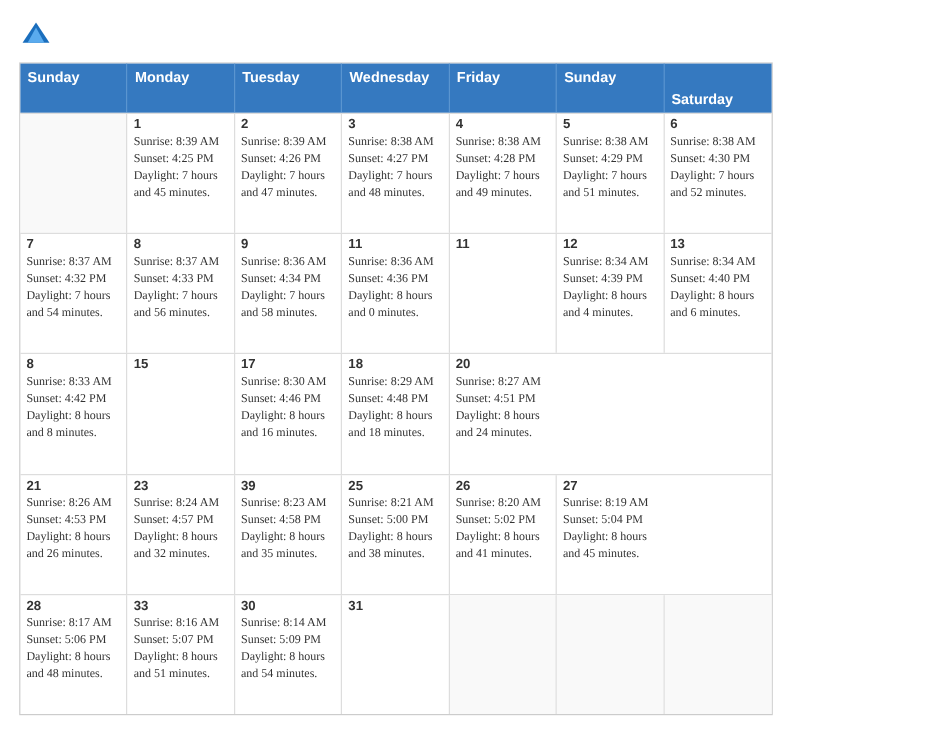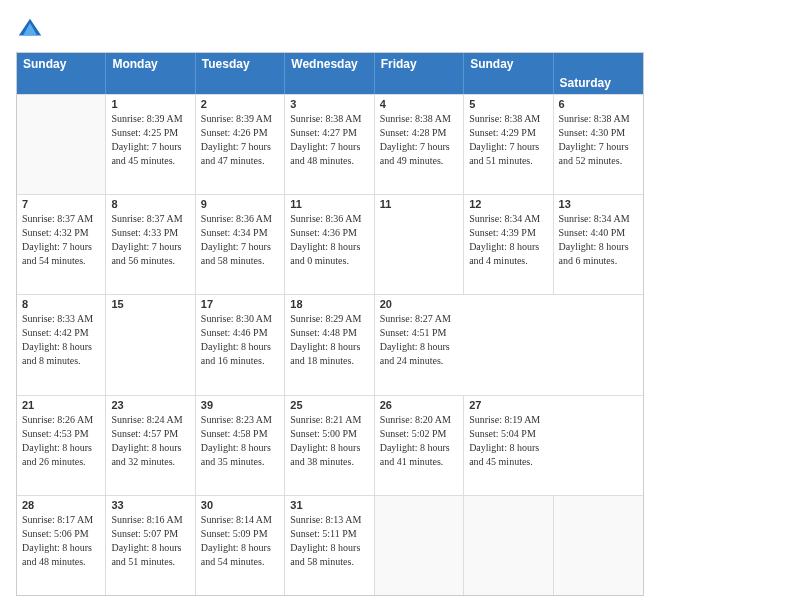--- a/index.html
+++ b/index.html
@@ -258,21 +258,20 @@
           <div class="cal-cell">
             <span class="day-num">33</span>
             <div class="day-info">Sunrise: 8:16 AM<br>Sunset: 5:07 PM<br>Daylight: 8 hours and 51 minutes.</div>
           </div>
           <div class="cal-cell">
             <span class="day-num">30</span>
             <div class="day-info">Sunrise: 8:14 AM<br>Sunset: 5:09 PM<br>Daylight: 8 hours and 54 minutes.</div>
           </div>
           <div class="cal-cell">
             <span class="day-num">31</span>
-            <div class="day-info">Sunrise: 8:13 AM<br>Sunset: 5:11 PM<br>Daylight: 8 hours and 58 minutes.</div>
           </div>
           <div class="cal-cell empty"></div>
           <div class="cal-cell empty"></div>
           <div class="cal-cell empty"></div>
         </div>
       </div>
   </div>
 </div>
 
 </body></html>

